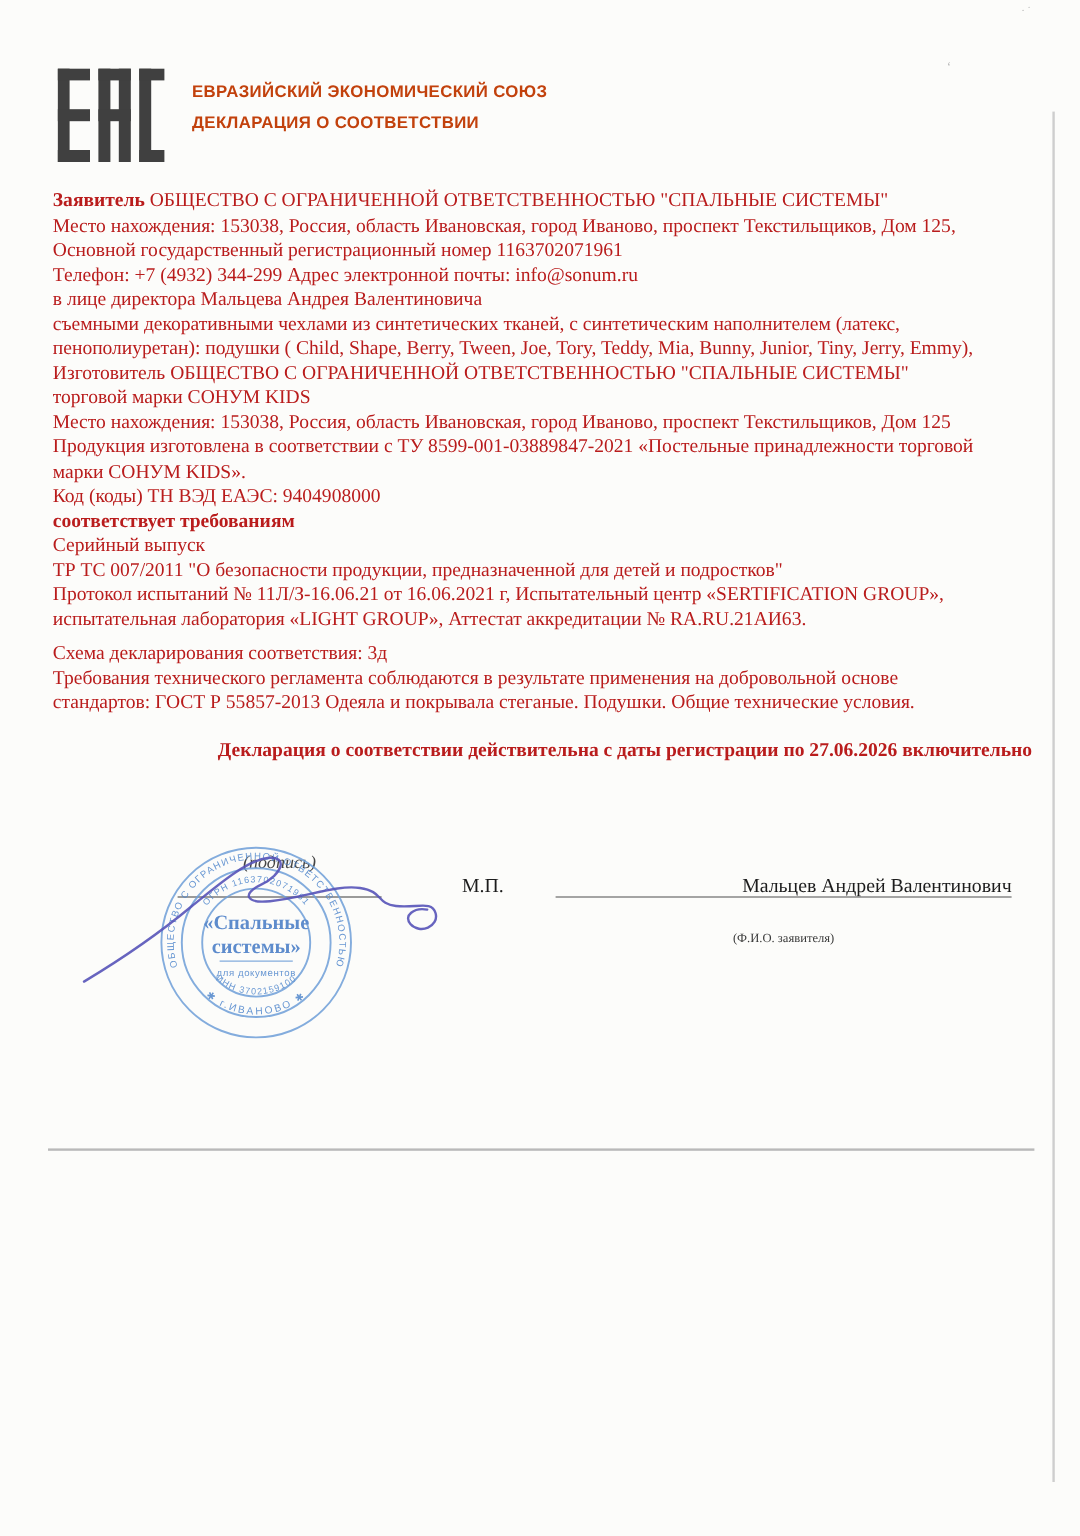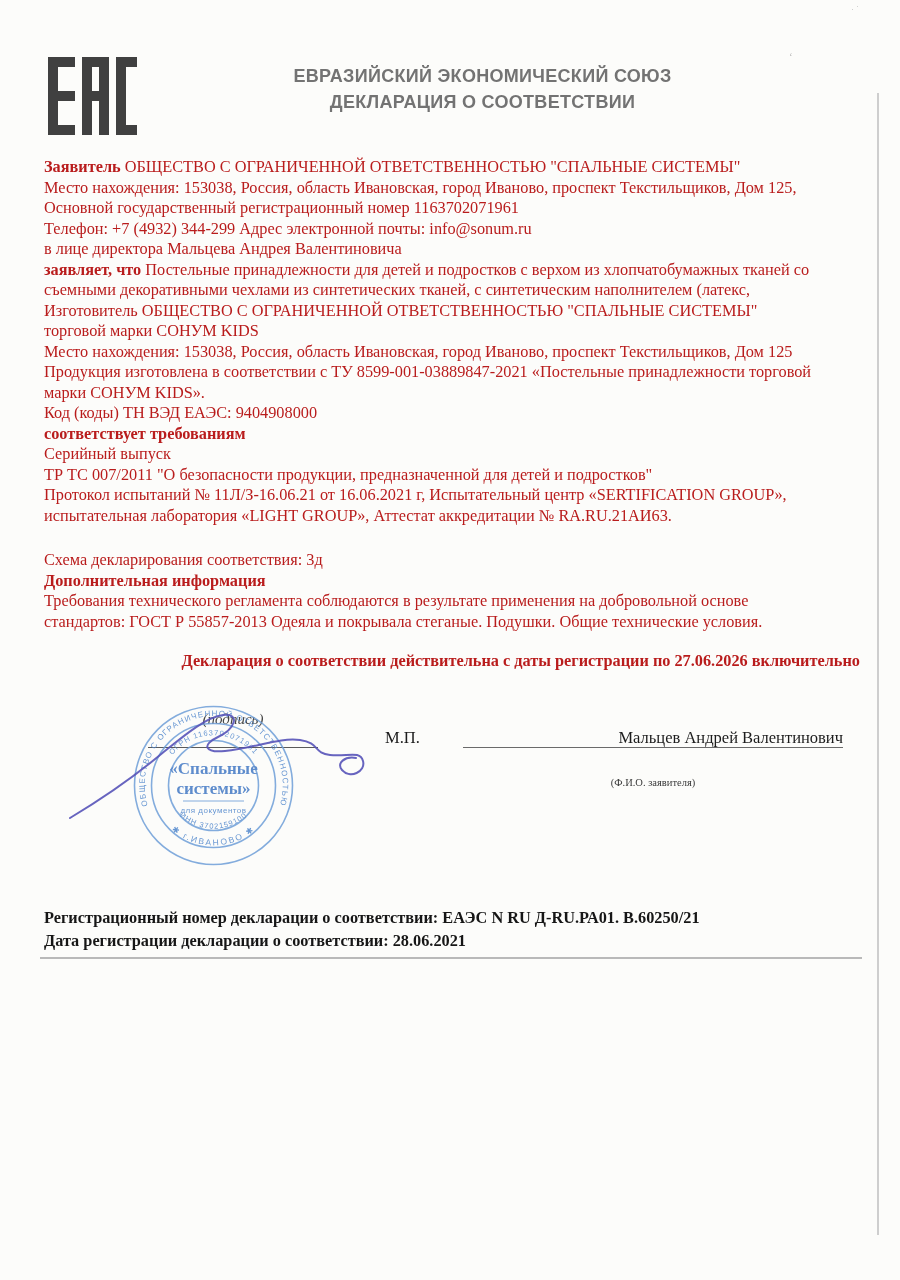--- a/index.html
+++ b/index.html
@@ -10,33 +10,33 @@
     background:#fcfcfa;
     overflow:hidden;
     font-family:"Liberation Serif", serif;
     color:#1c1c1c;
   }
   
   .eac-logo{position:absolute;left:48px;top:57px;width:90px;height:80px;}
   
   .doc-header{
     position:absolute;left:160px;top:63px;width:645px;
-    text-align:center;
+    text-align:left;
     font-family:"Liberation Sans", sans-serif;
-    font-weight:bold;font-size:18px;line-height:26px;
-    color:#737373;letter-spacing:.3px;
+    font-weight:bold;font-size:14px;line-height:26px;
+    color:#c2410c;letter-spacing:.3px;
   }
   
   .body-text{
     position:absolute;left:44px;top:157px;width:816px;
     font-size:16.3px;line-height:20.5px;color:#b91c1c;
   }
   .doc-line{white-space:nowrap;}
   .doc-line .b{font-weight:bold;}
-  .gap-sm{margin-top:24px;}
+  .gap-sm{margin-top:8px;}
   .gap-md{margin-top:19px;text-align:right;}
   
   .mp-label{position:absolute;left:385px;top:728px;font-size:16.5px;}
   .fio-name{position:absolute;left:463px;top:728px;width:380px;text-align:right;font-size:16.5px;}
   .fio-line{position:absolute;left:463px;top:747px;width:380px;border-top:1.5px solid #6a6a6a;}
   .fio-caption{position:absolute;left:463px;top:751px;width:380px;text-align:center;font-size:10.5px;color:#3a3a3a;margin-top:26px;}
   .sign-line{position:absolute;left:148px;top:747px;width:170px;border-top:1.5px solid #5a5a5a;}
   .sign-caption{position:absolute;left:148px;top:711px;width:170px;text-align:center;font-size:15px;color:#454545;font-style:italic;}
   
   .stamp{position:absolute;left:130px;top:702px;width:167px;height:167px;opacity:.85;}
@@ -80,35 +80,34 @@
     <div>ЕВРАЗИЙСКИЙ ЭКОНОМИЧЕСКИЙ СОЮЗ</div>
     <div>ДЕКЛАРАЦИЯ О СООТВЕТСТВИИ</div>
   </div>
 
   <div class="body-text">
       <div class="doc-line"><span class="b">Заявитель </span><span>ОБЩЕСТВО С ОГРАНИЧЕННОЙ ОТВЕТСТВЕННОСТЬЮ "СПАЛЬНЫЕ СИСТЕМЫ"</span></div>
       <div class="doc-line"><span>Место нахождения: 153038, Россия, область Ивановская, город Иваново, проспект Текстильщиков, Дом 125,</span></div>
       <div class="doc-line"><span>Основной государственный регистрационный номер 1163702071961</span></div>
       <div class="doc-line"><span>Телефон: +7 (4932) 344-299 Адрес электронной почты: info@sonum.ru</span></div>
       <div class="doc-line"><span>в лице директора Мальцева Андрея Валентиновича</span></div>
-      <div class="doc-line"><span class="b">заявляет, что </span><span>Постельные принадлежности для детей и подростков с верхом из хлопчатобумажных тканей со</span></div>
       <div class="doc-line"><span>съемными декоративными чехлами из синтетических тканей, с синтетическим наполнителем (латекс,</span></div>
+      <div class="doc-line"><span>пенополиуретан): подушки ( Child, Shape, Berry, Tween, Joe, Tory, Teddy, Mia, Bunny, Junior, Tiny, Jerry, Emmy),</span></div>
       <div class="doc-line"><span>Изготовитель ОБЩЕСТВО С ОГРАНИЧЕННОЙ ОТВЕТСТВЕННОСТЬЮ "СПАЛЬНЫЕ СИСТЕМЫ"</span></div>
       <div class="doc-line"><span>торговой марки СОНУМ KIDS</span></div>
       <div class="doc-line"><span>Место нахождения: 153038, Россия, область Ивановская, город Иваново, проспект Текстильщиков, Дом 125</span></div>
       <div class="doc-line"><span>Продукция изготовлена в соответствии с ТУ 8599-001-03889847-2021 «Постельные принадлежности торговой</span></div>
       <div class="doc-line"><span>марки СОНУМ KIDS».</span></div>
       <div class="doc-line"><span>Код (коды) ТН ВЭД ЕАЭС: 9404908000</span></div>
       <div class="doc-line"><span class="b">соответствует требованиям</span></div>
       <div class="doc-line"><span>Серийный выпуск</span></div>
       <div class="doc-line"><span>ТР ТС 007/2011 "О безопасности продукции, предназначенной для детей и подростков"</span></div>
       <div class="doc-line"><span>Протокол испытаний № 11Л/З-16.06.21 от 16.06.2021 г, Испытательный центр «SERTIFICATION GROUP»,</span></div>
       <div class="doc-line"><span>испытательная лаборатория «LIGHT GROUP», Аттестат аккредитации № RA.RU.21АИ63.</span></div>
       <div class="doc-line gap-sm"><span>Схема декларирования соответствия: 3д</span></div>
-      <div class="doc-line"><span class="b">Дополнительная информация</span></div>
       <div class="doc-line"><span>Требования технического регламента соблюдаются в результате применения на добровольной основе</span></div>
       <div class="doc-line"><span>стандартов: ГОСТ Р 55857-2013 Одеяла и покрывала стеганые. Подушки. Общие технические условия.</span></div>
       <div class="doc-line gap-md"><span class="b">Декларация о соответствии действительна с даты регистрации по 27.06.2026 включительно</span></div>
     </div>
 
   <div class="mp-label">М.П.</div>
   <div class="fio-name">Мальцев Андрей Валентинович</div>
   <div class="fio-line"></div>
   <div class="fio-caption">(Ф.И.О. заявителя)</div>
   <div class="sign-line"></div>
@@ -145,23 +144,19 @@
       <text x="83.5" y="111" text-anchor="middle" font-size="8" letter-spacing=".5">для документов</text>
     </g>
   </svg>
 
   <svg class="autograph" viewBox="0 0 330 150" aria-hidden="true">
     <path d="M15,123 C45,105 75,85 105,60 C125,44 150,22 168,20 C186,18 180,34 163,42
              C146,50 150,58 170,56 C200,53 225,42 245,45 C265,48 258,58 275,60
              C292,62 305,55 308,66 C311,77 295,84 287,75 C281,68 290,61 301,63" fill="none" stroke="#5753b8" stroke-width="2" stroke-linecap="round" opacity=".9"></path>
   </svg>
 
-  <div class="footer-reg">
-    <div class="doc-line">Регистрационный номер декларации о соответствии: ЕАЭС N RU Д-RU.РА01. В.60250/21</div>
-    <div class="doc-line">Дата регистрации декларации о соответствии:  28.06.2021</div>
-  </div>
 
   <div class="bottom-rule"></div>
   <div class="right-vline"></div>
   <div class="noise n1">ʻ</div>
   <div class="noise n2">·˙</div>
 
 </div>
 
 </body></html>

